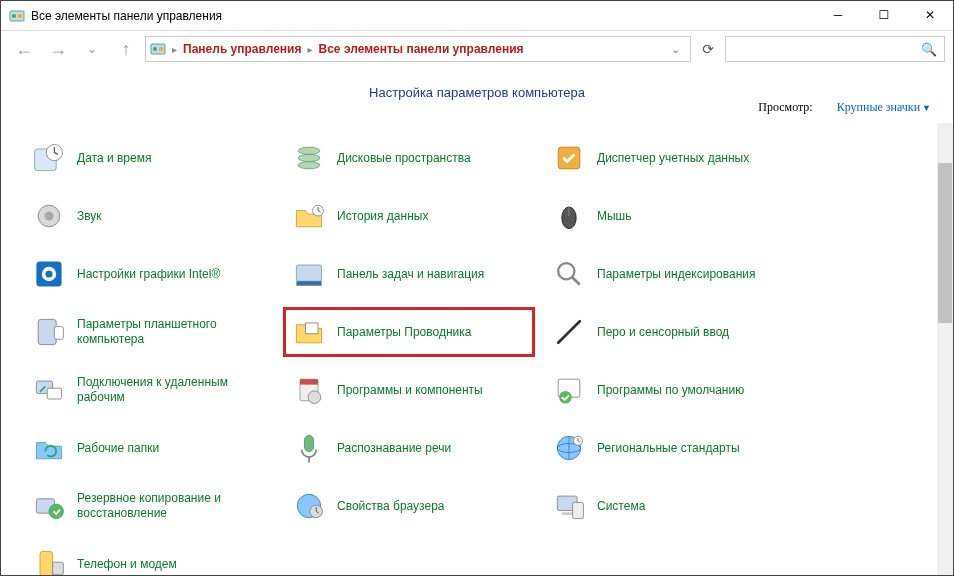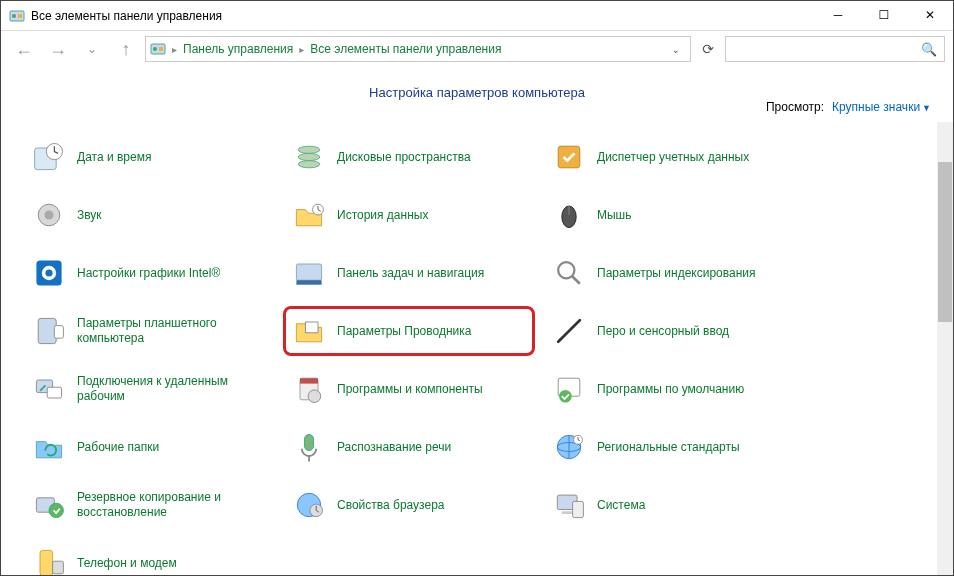--- a/index.html
+++ b/index.html
@@ -6,42 +6,42 @@
 body { font-family: "Segoe UI", Tahoma, sans-serif; font-size: 12px; background: #fff; width: 954px; height: 576px; overflow: hidden; position: relative; border: 1px solid #444; }
 .titlebar { height: 30px; display: flex; align-items: center; border-bottom: 1px solid #ddd; padding-left: 8px; }
 .titlebar .title-icon { width: 16px; height: 16px; margin-right: 6px; display: inline-flex; }
 .titlebar .title-text { flex: 1; font-size: 12px; color: #000; }
 .titlebar .win-btn { width: 46px; height: 30px; display: flex; align-items: center; justify-content: center; font-family: "Segoe UI Symbol"; font-size: 12px; color: #000; cursor: default; }
 
 .navbar { height: 36px; display: flex; align-items: center; padding: 0 8px; gap: 4px; }
 .nav-arrow { width: 30px; height: 28px; display: flex; align-items: center; justify-content: center; color: #999; font-size: 18px; }
 .breadcrumb-wrap { flex: 1; height: 26px; border: 1px solid #ccc; display: flex; align-items: center; padding: 0 4px; background: #fff; min-width: 0; }
 .bc-icon { width: 16px; height: 16px; margin-right: 4px; display: inline-flex; }
-.bc-item { padding: 0 4px; font-size: 12px; color: #15803d; cursor: default; white-space: nowrap; }
+.bc-item { padding: 0 4px; font-size: 12px; color: #b91c1c; cursor: default; white-space: nowrap; font-weight: bold; }
 .bc-sep { color: #888; padding: 0 2px; font-size: 10px; }
 .bc-drop { margin-left: auto; color: #666; padding: 0 6px; font-size: 10px; }
 .refresh-btn { width: 26px; height: 26px; display: flex; align-items: center; justify-content: center; color: #555; font-size: 14px; }
 .search-box { width: 220px; height: 26px; border: 1px solid #ccc; display: flex; align-items: center; padding: 0 6px; background: #fff; }
 .search-box input { border: none; outline: none; flex: 1; font-size: 12px; background: transparent; }
 .search-icon { color: #777; font-size: 13px; }
 
 .content-header { display: flex; align-items: center; padding: 18px 22px 8px 22px; flex-direction: column; }
 .content-header h1 { font-size: 13px; font-weight: normal; color: #1a3e8c; }
-.content-header .view-ctrl { margin-left: auto; font-size: 12px; display: flex; align-items: flex-start; gap: 8px; }
+.content-header .view-ctrl { margin-left: auto; font-size: 12px; display: flex; align-items: flex-start; gap: 24px; font-family: Liberation Serif, serif; }
 .content-header .view-link { color: #0066cc; cursor: default; }
 .content-header .view-link .drop { font-size: 9px; margin-left: 2px; }
 
 .items-area { padding: 10px 14px 0 22px; display: flex; flex-wrap: wrap; gap: 8px; align-content: flex-start; height: 460px; overflow: hidden; position: relative; }
 .items-area::after { content: ""; position: absolute; right: 0; top: 0; bottom: 0; width: 16px; background: #f0f0f0; }
 .scroll-thumb { position: absolute; right: 1px; top: 40px; width: 14px; height: 160px; background: #c0c0c0; border-radius: 0; z-index: 2; }
 
 .item { width: 252px; height: 50px; display: flex; align-items: center; padding: 2px 4px; border: 2px solid transparent; border-radius: 6px; }
 .item .icon-box { width: 40px; height: 40px; display: flex; align-items: center; justify-content: center; flex-shrink: 0; }
 .item .label { color: #0a7a2e; font-size: 12px; margin-left: 8px; line-height: 1.25; max-width: 180px; }
-.item.highlight { border: 3px solid #d62424; border-radius: 8px; padding: 1px 3px; }
+.item.highlight { border: 3px solid #d62424; border-radius: 0; padding: 1px 3px; }
 
 svg { display: block; }
 </style>
 </head>
 <body>
 
 <svg width="0" height="0" style="position:absolute">
 <defs>
 <symbol id="i-clock" viewBox="0 0 40 40">
         <rect x="4" y="10" width="24" height="24" rx="3" fill="#dbe8f5" stroke="#7aa"></rect>

